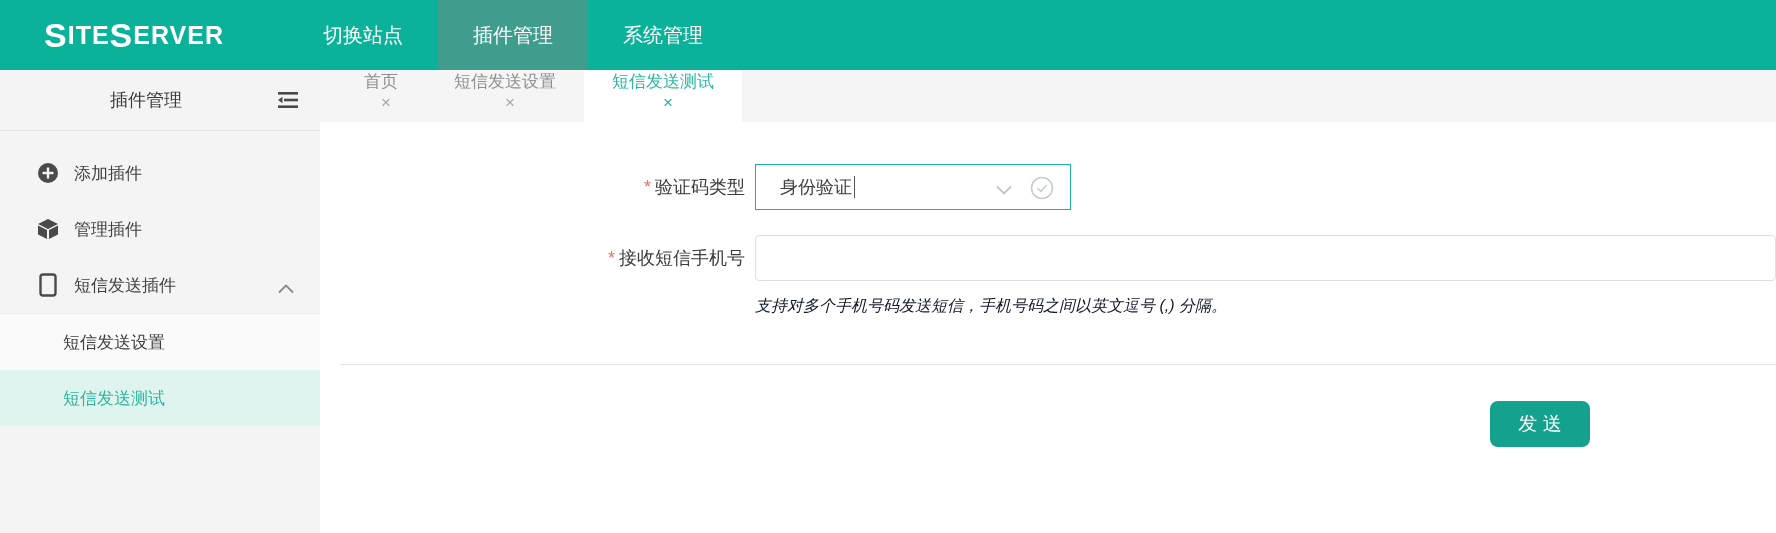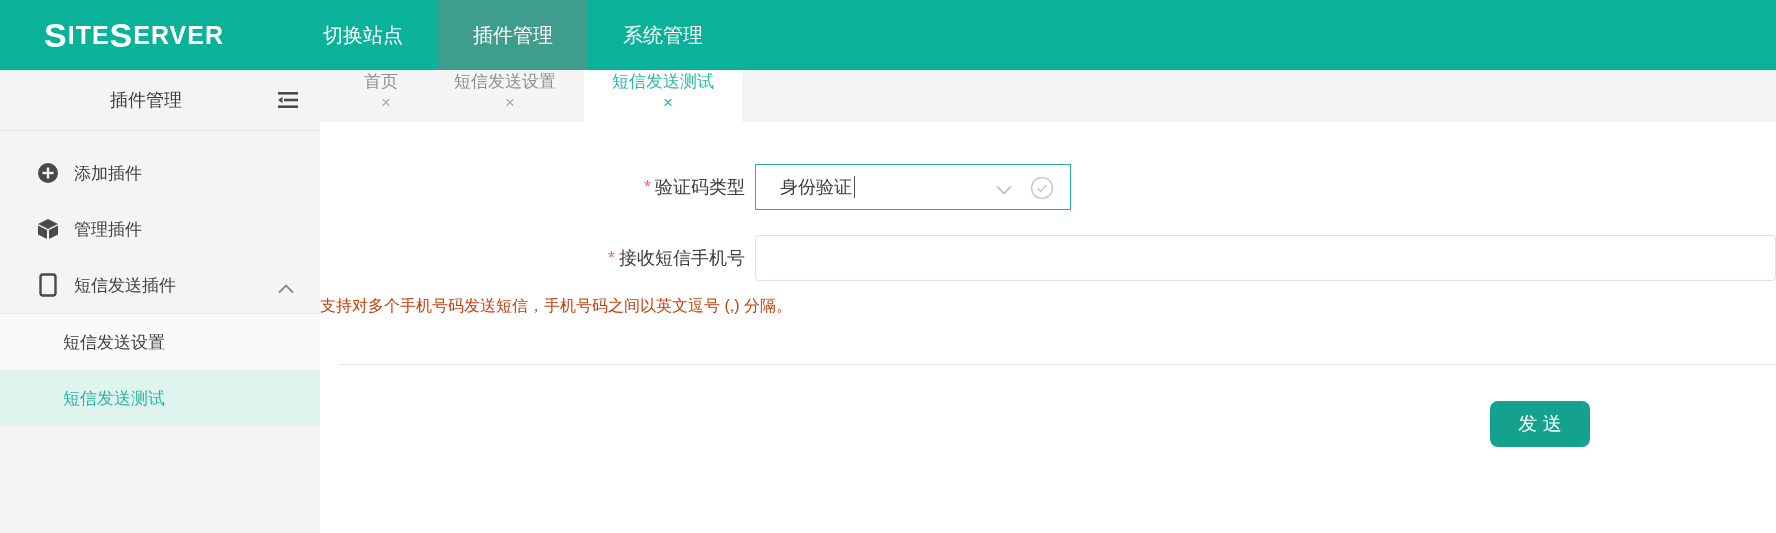--- a/index.html
+++ b/index.html
@@ -56,21 +56,21 @@
   .select-box { position:relative; width:316px; height:46px; border:1px solid #1fb2a0;
     border-radius:0; background:#fff; display:flex; align-items:center;
     padding-left:24px; cursor:pointer; }
   .select-value { font-size:18px; color:#3f3f3f; }
   .caret { display:inline-block; width:1px; height:22px; background:#555; margin-left:2px; }
   .sel-chev { position:absolute; right:58px; top:16px; }
   .sel-check { position:absolute; right:16px; top:11px; }
   .text-input { flex:1; height:46px; border:1px solid #dcdfe6; border-radius:4px;
     font-size:18px; color:#3f3f3f; padding:0 16px; outline:none; min-width:0;
     font-family:"Liberation Sans","DejaVu Sans",sans-serif; }
-  .help-text { margin-top:15px; font-size:16px; color:#c2410c; }
+  .help-text { margin-left:435px; margin-top:15px; font-size:16px; color:#0f172a;font-style:italic; }
   .divider { height:1px; background:#e6e6e6; margin:47px 0 0 20px; }
   .btn-row { display:flex; justify-content:flex-end; padding-right:186px; margin-top:36px; }
   .send-btn { width:100px; height:46px; background:#14a28e; color:#fff; border:none;
     border-radius:8px; font-size:19px; cursor:pointer;
     font-family:"Liberation Sans","DejaVu Sans",sans-serif; }
 </style>
 </head>
 <body>
 
 <div class="navbar">

